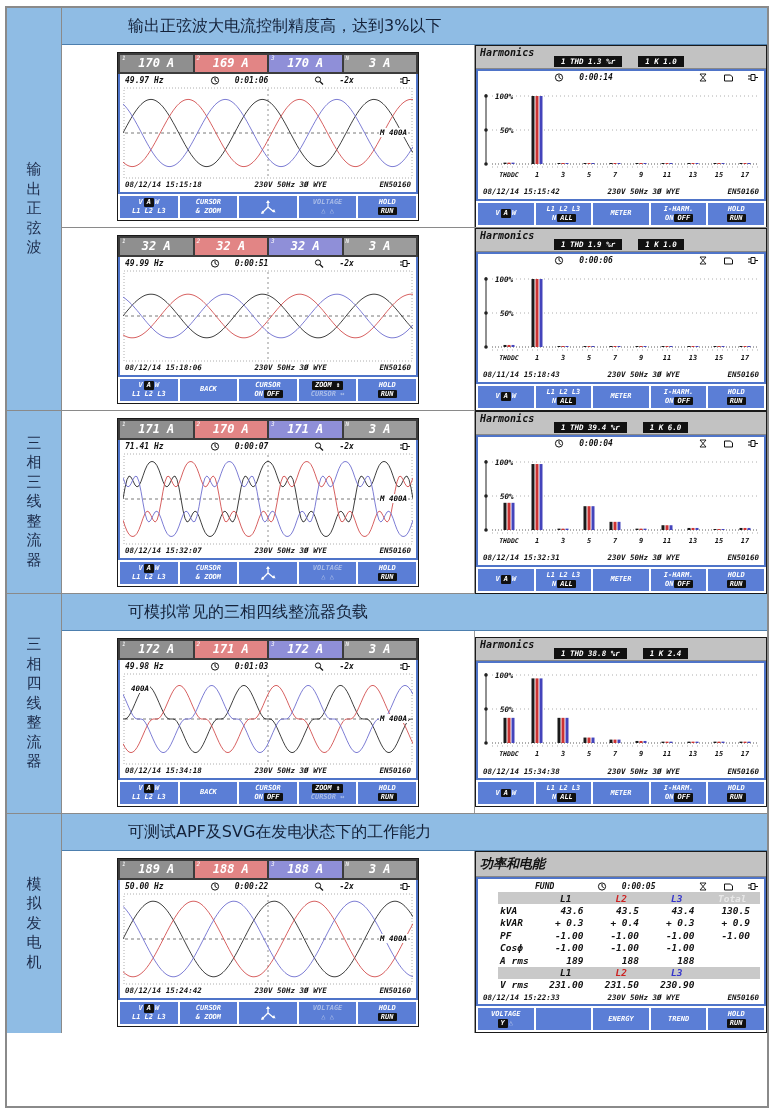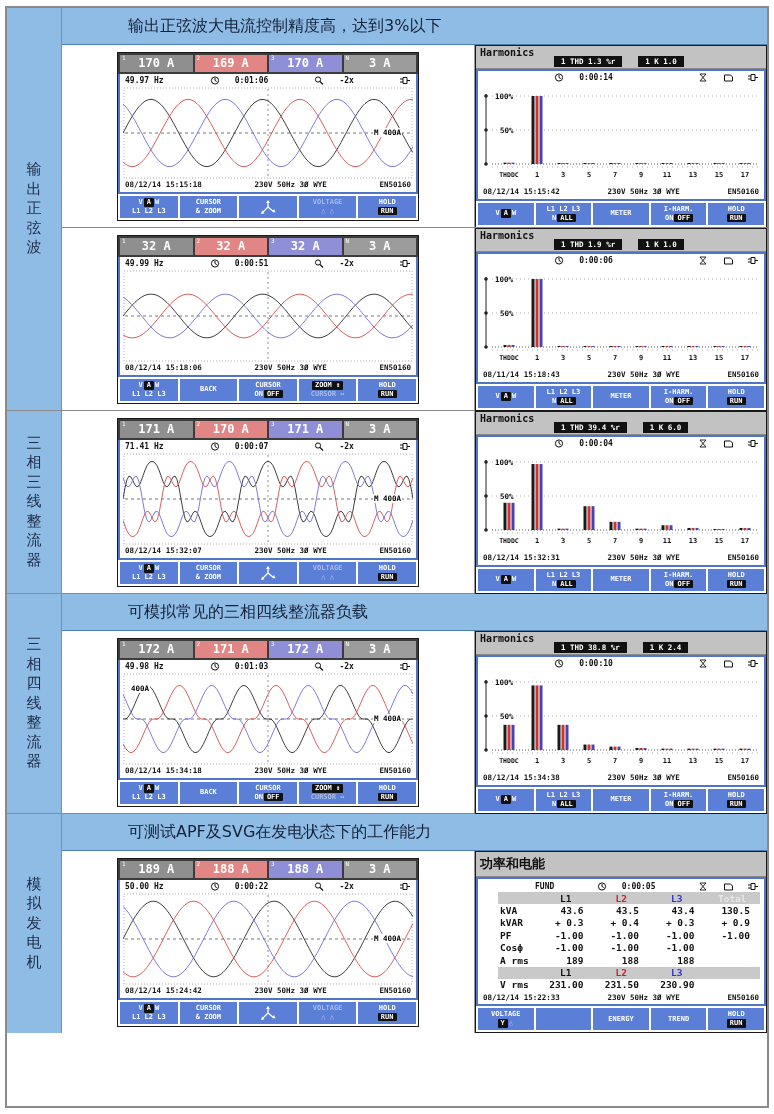--- a/index.html
+++ b/index.html
@@ -12,39 +12,39 @@
   .vlabel .vch{display:block;}
   .sections{flex:1;display:flex;flex-direction:column;min-width:0;}
   .section + .section{border-top:1px solid #8a8a8a;}
   .caption{height:36px;background:#8fbce4;border-bottom:1px solid #4d7fae;display:flex;align-items:center;padding-left:66px;font-size:16px;color:#14223a;}
   .content{height:182px;display:flex;align-items:stretch;background:#fff;}
   .half-l{width:414px;border-right:1px solid #999;display:flex;align-items:center;justify-content:center;}
   .half-r{flex:1;display:flex;align-items:center;justify-content:center;}
   .screen-slot{display:flex;justify-content:center;}
 
   
-  .screen{border:1px solid #1a1a1a;background:#fff;font-family:"DejaVu Sans Mono","Liberation Mono",monospace;box-sizing:border-box;}
+  .screen{border:1px solid #1a1a1a;background:#fff;font-family:"DejaVu Sans Mono","Liberation Mono",monospace;box-sizing:border-box;font-style:italic;}
   .scope{width:302px;}
   .hscreen,.pscreen{width:292px;}
   .chbar{display:flex;gap:2px;background:#3c3c3c;padding:2px;}
   .ch{flex:1;position:relative;height:17px;display:flex;align-items:center;justify-content:center;color:#fff;font-weight:bold;font-size:12px;letter-spacing:0;}
   .ch .n{position:absolute;left:2px;top:-1px;font-size:6px;font-weight:normal;}
   .sbody{border:2px solid #4f74c8;border-top:none;position:relative;background:#fff;}
   .hbody{border:2px solid #4f74c8;position:relative;background:#fff;}
   .inforow{display:flex;align-items:center;font-size:8px;font-weight:bold;color:#111;padding:1px 5px 0;gap:14px;height:12px;}
   .grow{flex:1;}
   .statusrow{display:flex;justify-content:space-between;font-size:7.5px;font-weight:bold;color:#111;padding:0 5px 1px;height:12px;align-items:center;}
   .menu{display:flex;gap:2px;padding:2px;background:#fff;}
   .mbtn{flex:1;height:22px;background:#5b7ed6;color:#fff;font-size:7px;font-weight:bold;display:flex;flex-direction:column;align-items:center;justify-content:center;line-height:1.25;text-align:center;cursor:pointer;}
   .mbtn.dim .seg{color:#a9bce8;}
   .mline{display:flex;align-items:center;justify-content:center;}
   .seg{padding:0 1px;white-space:nowrap;}
   .seg.inv{background:#101010;color:#fff;padding:0 3px;border-radius:1px;}
   .seg.dim{color:#a9bce8;}
-  .rlabel{position:absolute;right:14px;top:46%;font-size:7.5px;font-weight:bold;background:#fff;padding:0 1px;}
+  .rlabel{position:absolute;right:8px;top:46%;font-size:7.5px;font-weight:bold;background:#fff;padding:0 1px;}
   .auxlabel{position:absolute;left:10px;top:24px;font-size:7.5px;font-weight:bold;background:#fff;padding:0 1px;}
   .htitle{height:22px;background:#c2c2c2;position:relative;border-bottom:1px solid #888;}
   .htitle .tt{position:absolute;left:4px;top:1px;font-size:10px;font-weight:bold;color:#111;}
   .ptitle .tt{font-size:13px;top:3px;}
   .hboxes{position:absolute;left:78px;bottom:1px;display:flex;gap:16px;}
   .bbox{background:#111;color:#fff;font-size:7.5px;font-weight:bold;padding:1px 7px;white-space:nowrap;}
   .ptitle{height:24px;}
   
   .ptable{padding:0 4px;font-size:9.5px;font-weight:bold;color:#111;}
   .prow{display:grid;grid-template-columns:40px 1fr 1fr 1fr 1fr;height:12.5px;align-items:center;margin-left:16px;}
@@ -902,38 +902,20 @@
           <div class="half-r screen-slot">
               <div class="screen hscreen">
                 <div class="htitle">
                   <span class="tt">Harmonics</span>
                   <div class="hboxes">
                     <span class="bbox">1 THD  38.8 %r</span>
                     <span class="bbox">1 K  2.4</span>
                   </div>
                 </div>
                 <div class="hbody">
-                  <div class="inforow">
-                    <span class="grow"></span>
-                    <svg width="11" height="9" viewBox="0 0 11 9">
-                      <circle cx="5" cy="4.5" r="3.6" fill="none" stroke="#111" stroke-width="1"></circle>
-                      <path d="M5,4.5 L5,2 M5,4.5 L6.8,5.6" stroke="#111" stroke-width="1" fill="none"></path>
-                    </svg>
-                    <span>0:00:10</span>
-                    <span class="grow"></span>
-                    <svg width="11" height="9" viewBox="0 0 11 9">
-                      <path d="M2,1 h6 l-6,7 h6 z" stroke="#111" stroke-width="0.9" fill="none"></path>
-                    </svg>
-                    <svg width="11" height="9" viewBox="0 0 11 9">
-                      <path d="M1.5,2 h6 l2,2 v4 h-8 z" stroke="#111" stroke-width="1" fill="none"></path>
-                    </svg>
-                    <svg width="11" height="9" viewBox="0 0 11 9">
-                      <path d="M0,3 h3 M0,6 h3 M3,1.5 h4 v6 h-4 z M7,4.5 h3" stroke="#111" stroke-width="1" fill="none"></path>
-                    </svg>
-                  </div>
                   <svg width="284" height="102" viewBox="0 0 284 102" style="display:block;margin:0 auto;">
                     <line x1="7" y1="10" x2="7" y2="80" stroke="#222" stroke-width="1"></line>
                     <circle cx="7" cy="12" r="1.8" fill="#222"></circle>
                     <circle cx="7" cy="46" r="1.8" fill="#222"></circle>
                     <circle cx="7" cy="80" r="1.8" fill="#222"></circle>
                     <line x1="13" y1="12" x2="280" y2="12" stroke="#999" stroke-width="0.8" stroke-dasharray="1 3"></line>
                     <line x1="13" y1="46" x2="280" y2="46" stroke="#999" stroke-width="0.8" stroke-dasharray="1 3"></line>
                     <line x1="13" y1="80" x2="280" y2="80" stroke="#333" stroke-width="0.8" stroke-dasharray="1 2"></line>
                     <line x1="13" y1="83" x2="280" y2="83" stroke="#888" stroke-width="0.7" stroke-dasharray="1 4"></line>
                     <text x="16" y="15" font-size="7.5" font-weight="bold" fill="#111">100%</text>

